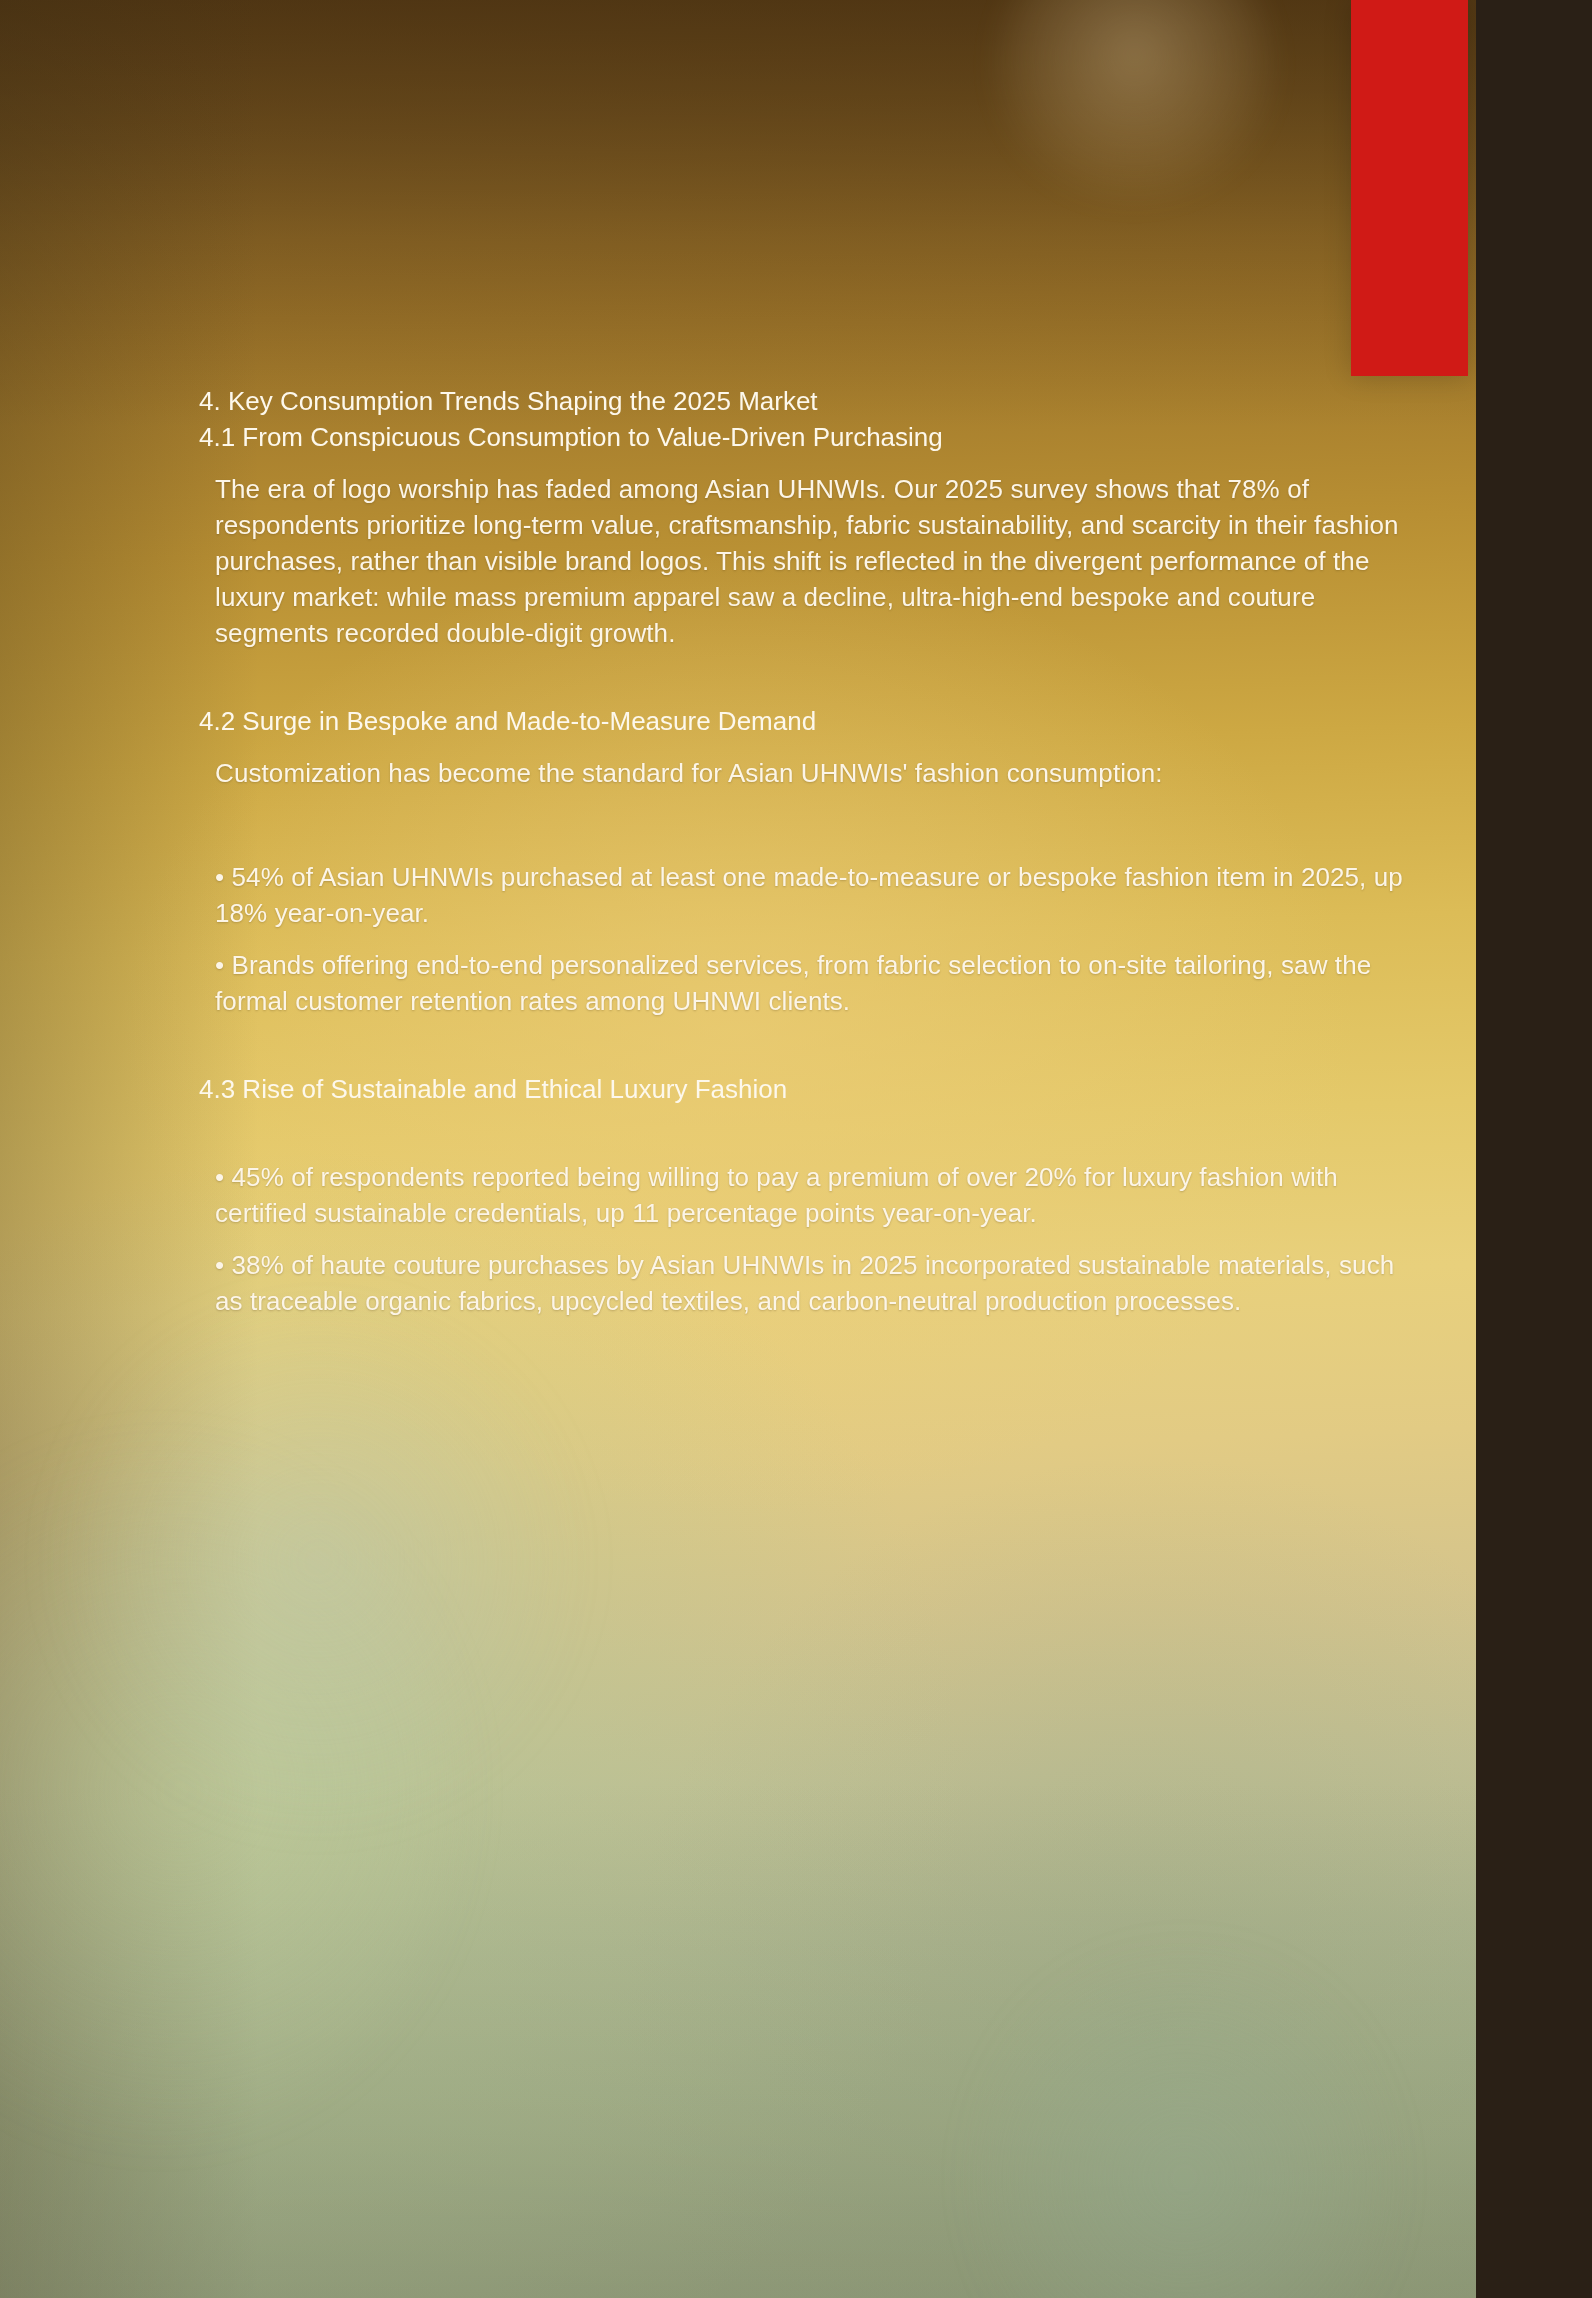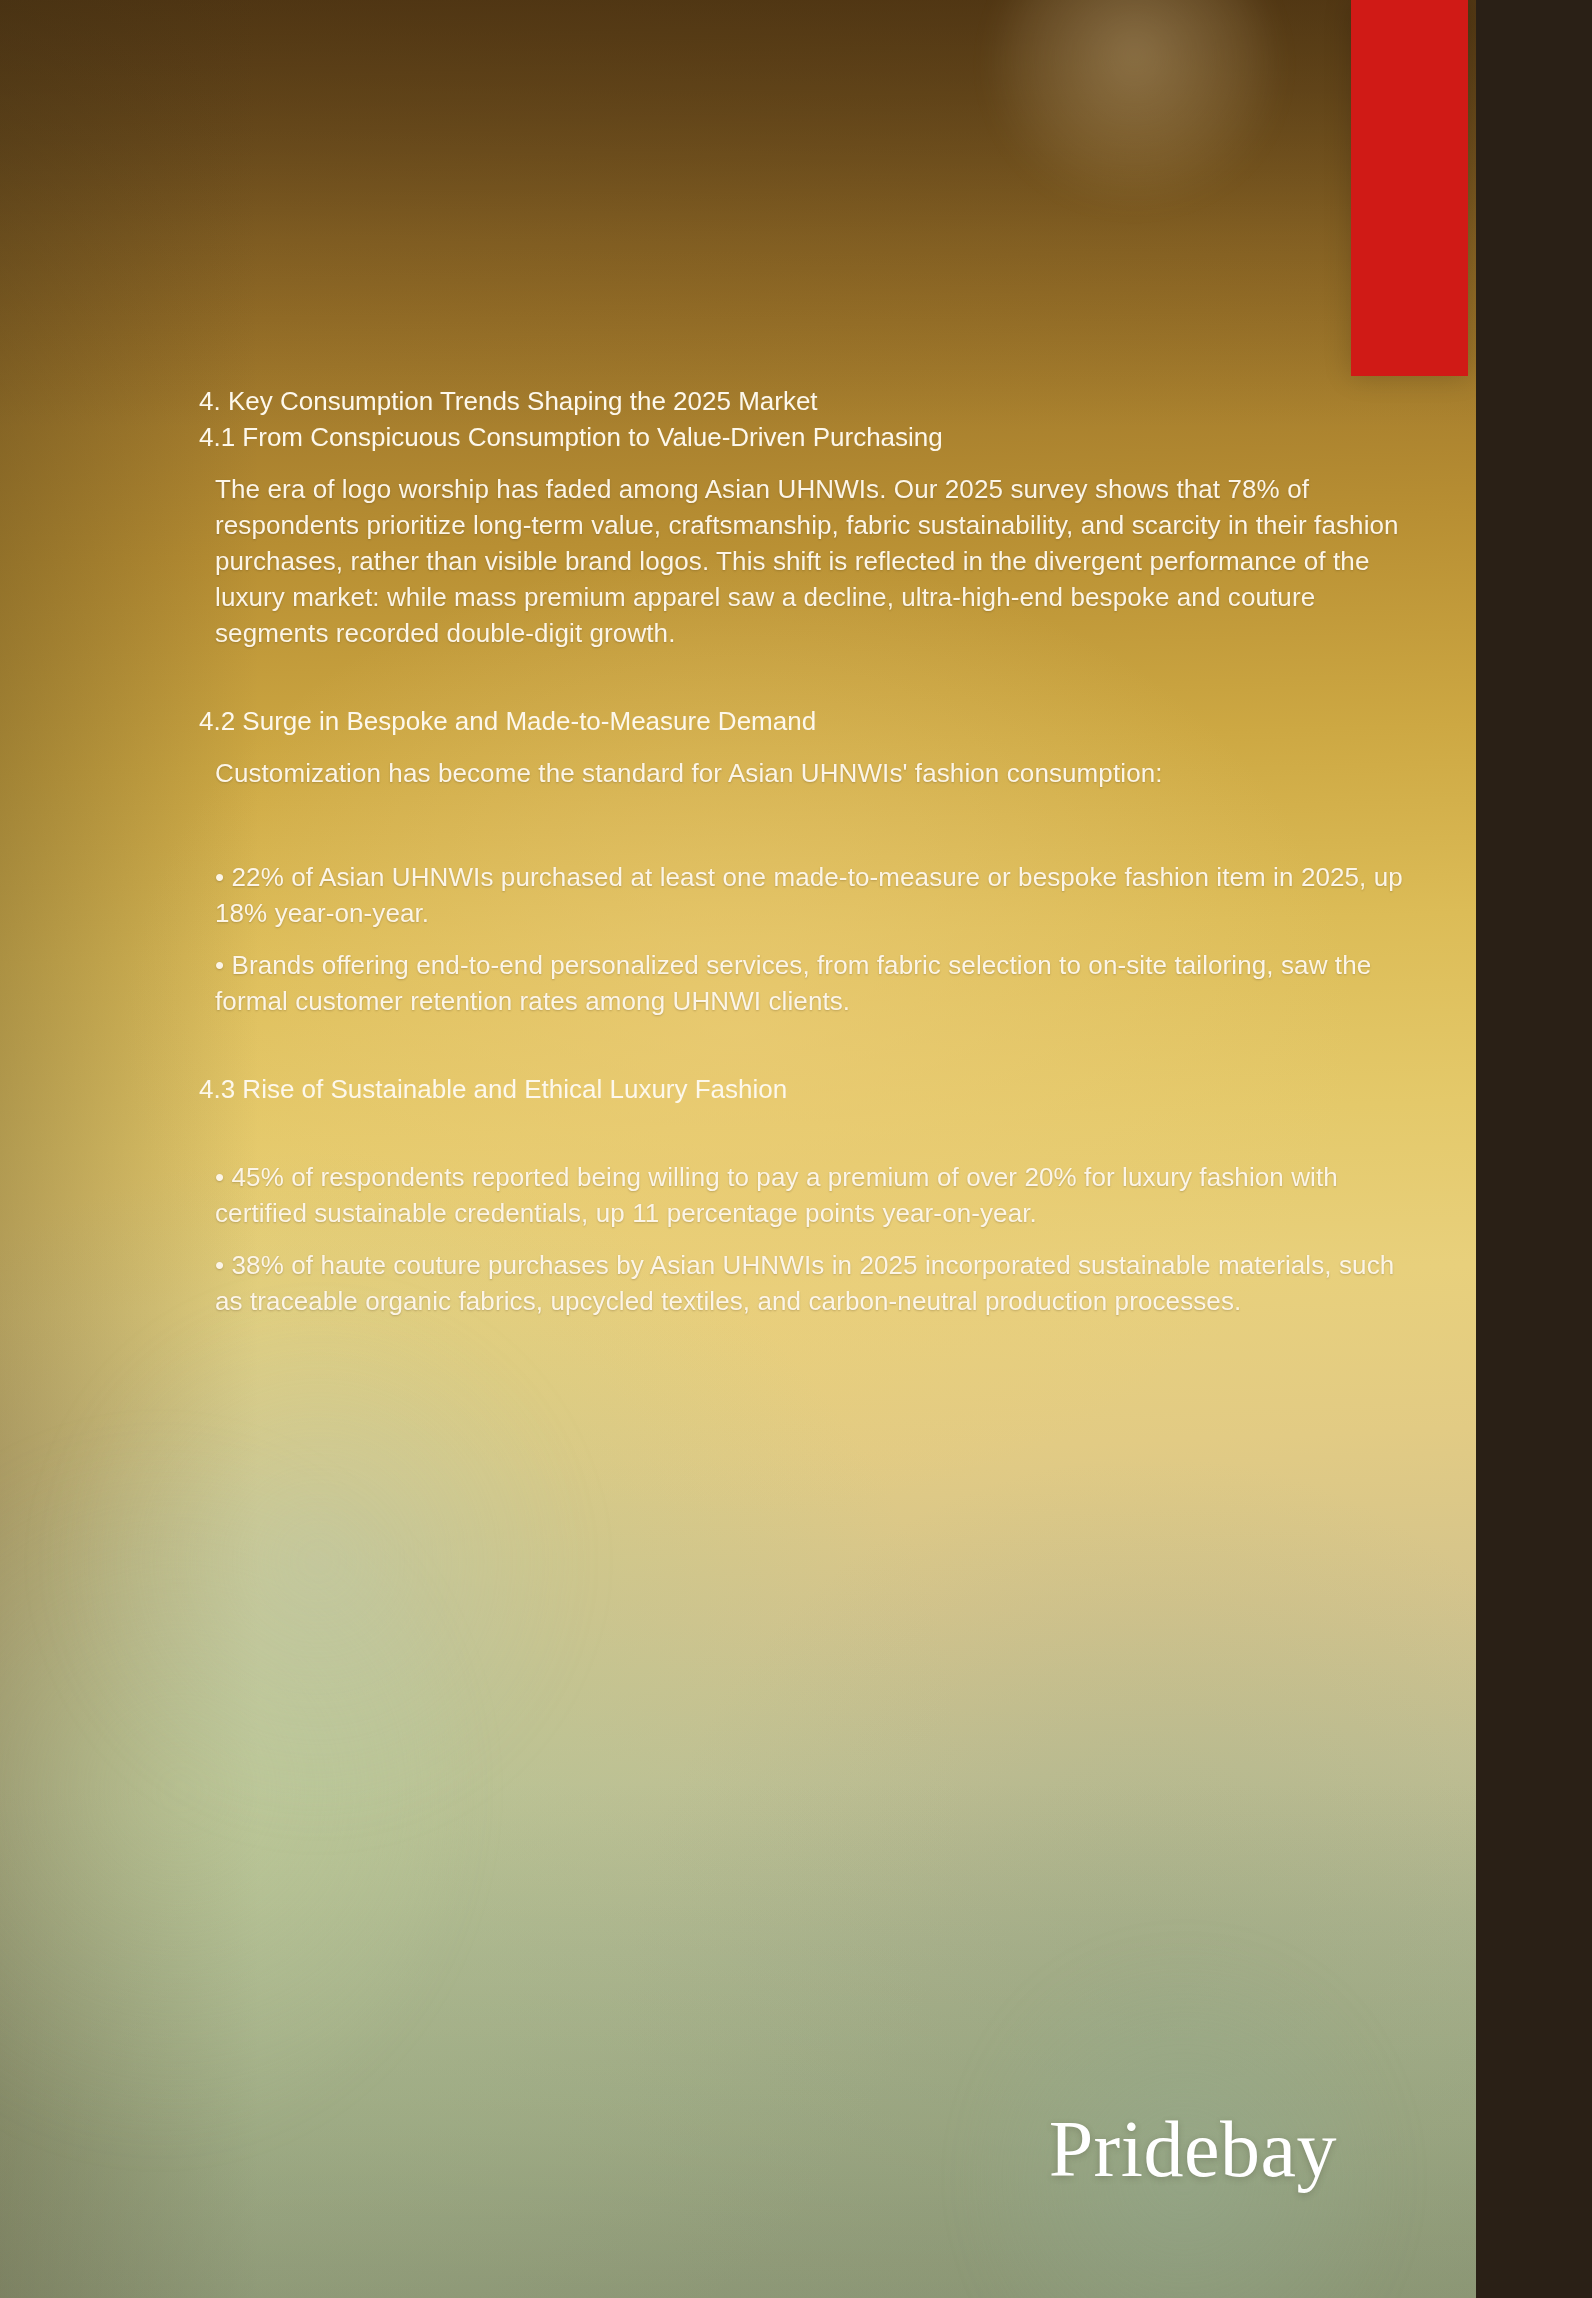--- a/index.html
+++ b/index.html
@@ -180,33 +180,32 @@
     <p class="para">The era of logo worship has faded among Asian UHNWIs. Our 2025 survey shows that 78% of respondents prioritize long-term value, craftsmanship, fabric sustainability, and scarcity in their fashion purchases, rather than visible brand logos. This shift is reflected in the divergent performance of the luxury market: while mass premium apparel saw a decline, ultra-high-end bespoke and couture segments recorded double-digit growth.</p>
 
     <div class="spacer"></div>
 
     <p class="heading">4.2 Surge in Bespoke and Made-to-Measure Demand</p>
     <p class="para">Customization has become the standard for Asian UHNWIs' fashion consumption:</p>
 
     <div class="spacer"></div>
 
     <div class="bullets">
-      <p class="para">• 22% of Asian UHNWIs purchased at least one made-to-measure or bespoke fashion item in 2025, up 18% year-on-year.</p>
+      <p class="para">• 54% of Asian UHNWIs purchased at least one made-to-measure or bespoke fashion item in 2025, up 18% year-on-year.</p>
       <p class="para">• Brands offering end-to-end personalized services, from fabric selection to on-site tailoring, saw the formal customer retention rates among UHNWI clients.</p>
     </div>
 
     <div class="spacer"></div>
 
     <p class="heading">4.3 Rise of Sustainable and Ethical Luxury Fashion</p>
 
     <div class="spacer"></div>
 
     <div class="bullets">
       <p class="para">• 45% of respondents reported being willing to pay a premium of over 20% for luxury fashion with certified sustainable credentials, up 11 percentage points year-on-year.</p>
       <p class="para">• 38% of haute couture purchases by Asian UHNWIs in 2025 incorporated sustainable materials, such as traceable organic fabrics, upcycled textiles, and carbon-neutral production processes.</p>
     </div>
 
   </div>
 
-  <div class="brand">Pridebay</div>
 
 </div>
 
 
 </body></html>

